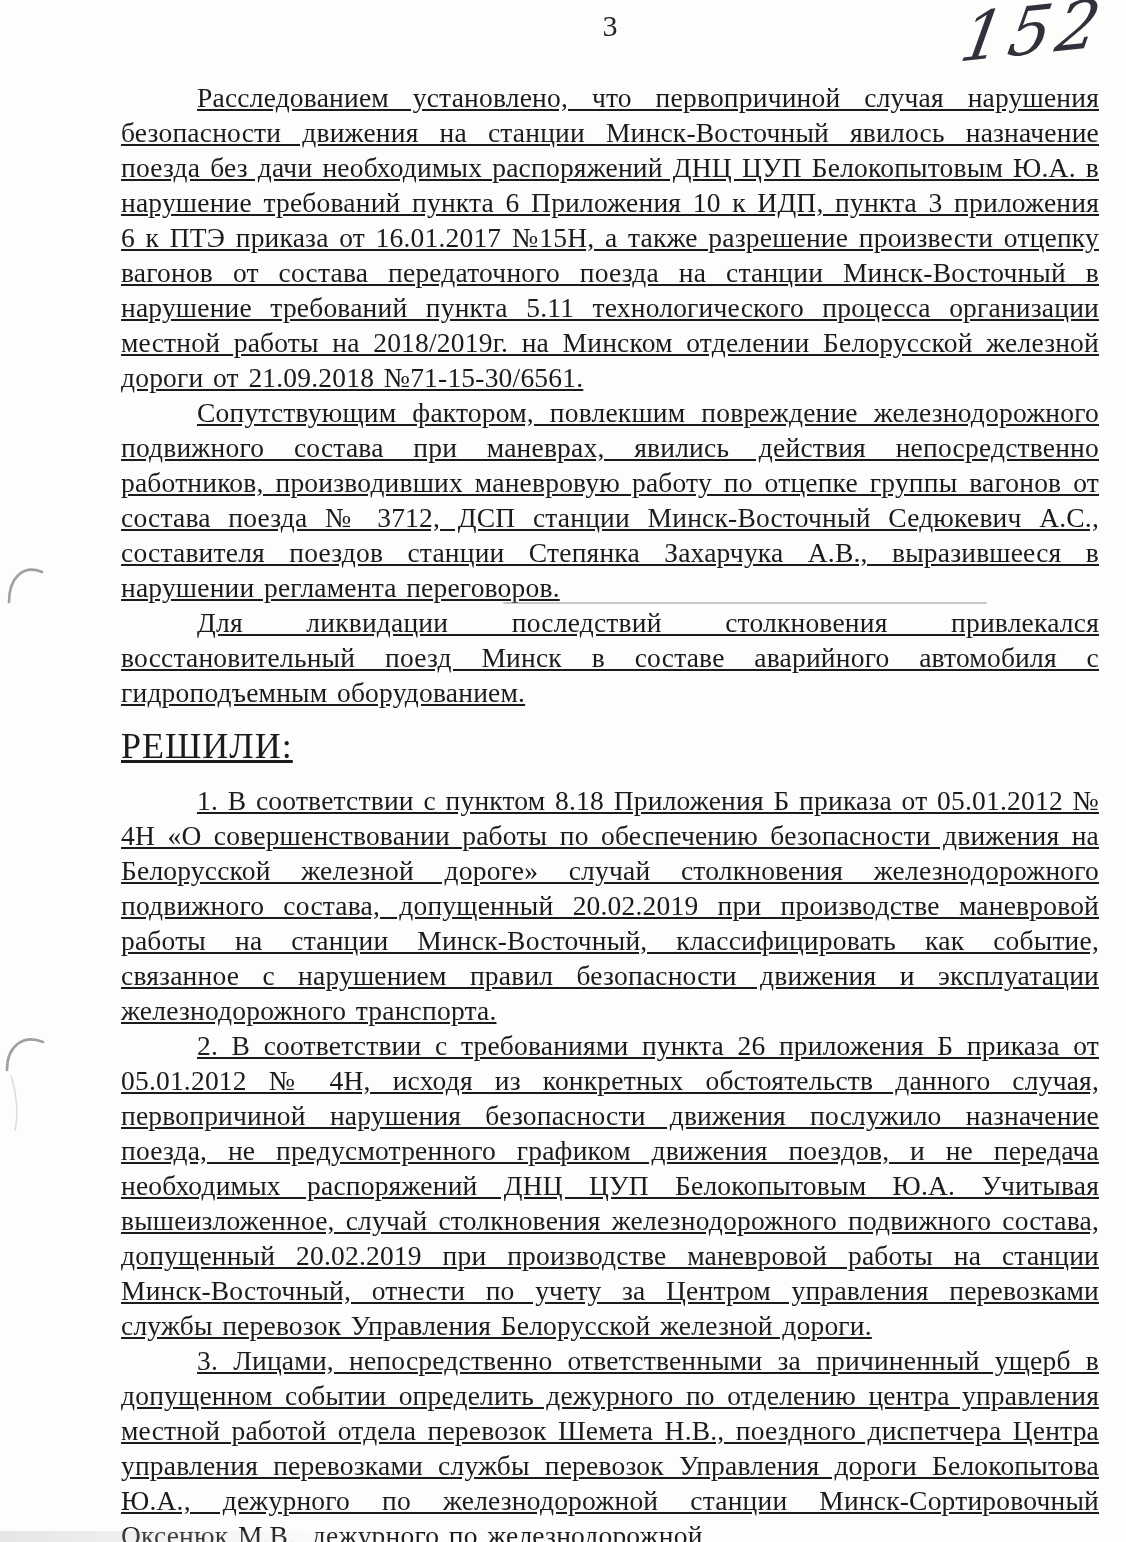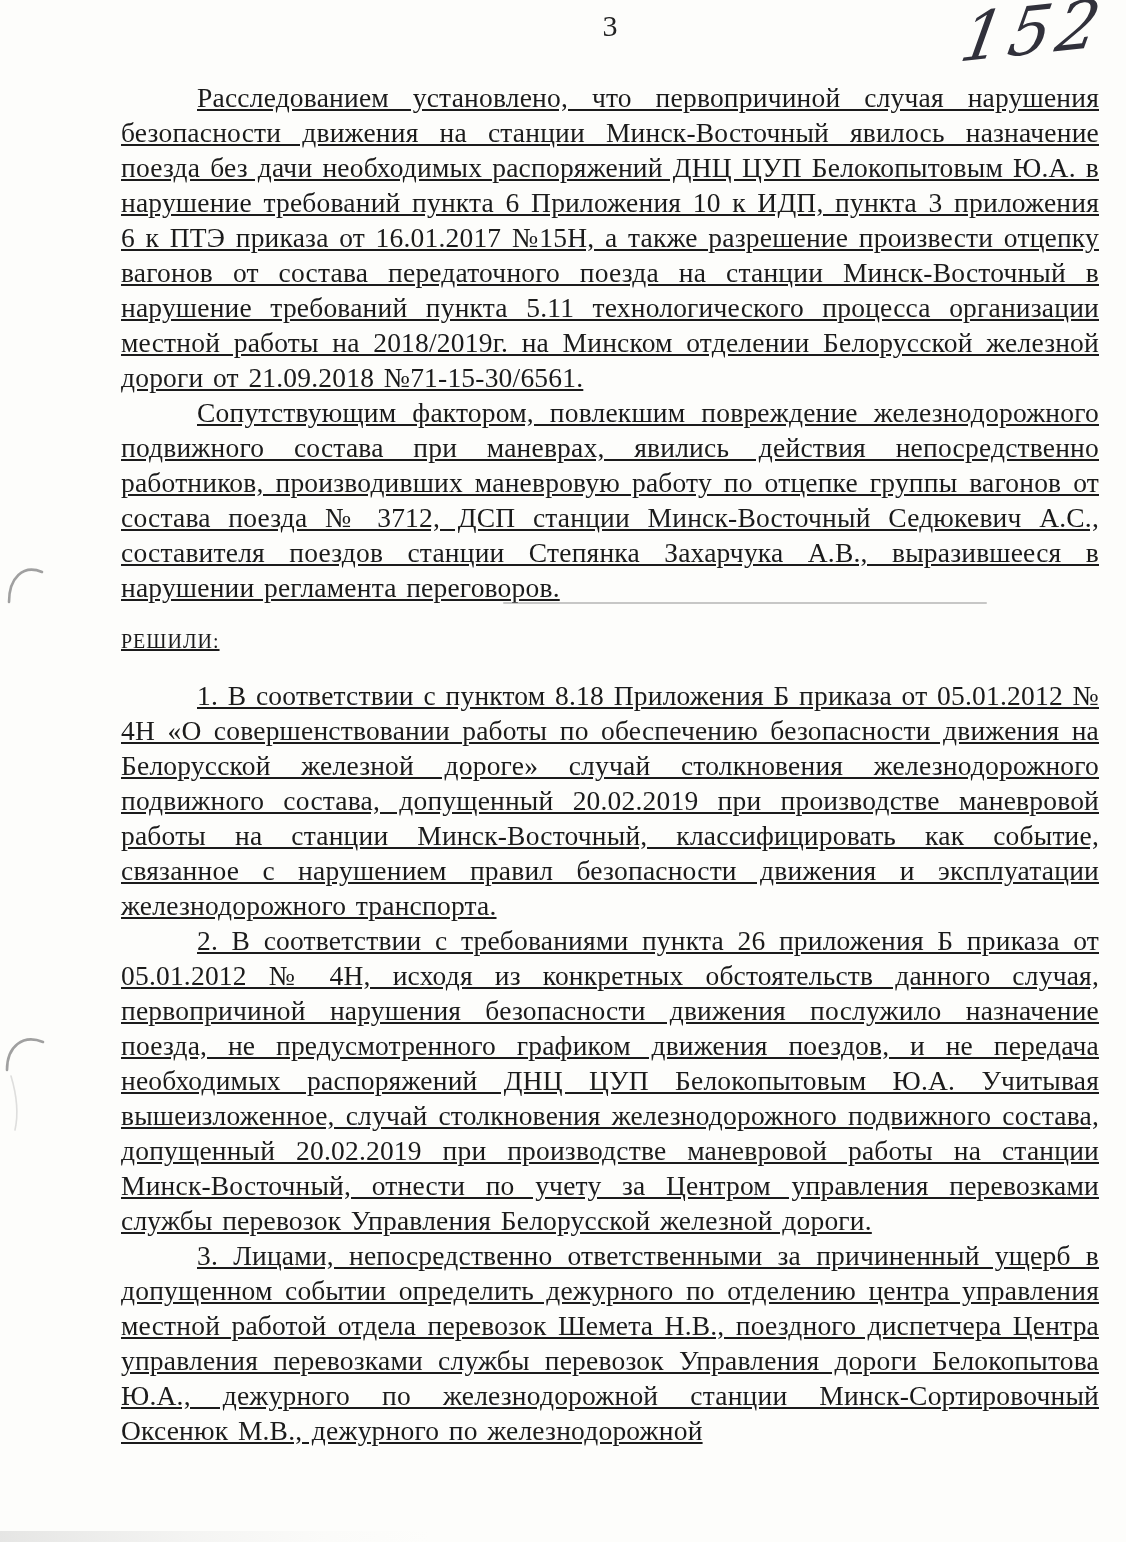--- a/index.html
+++ b/index.html
@@ -56,21 +56,21 @@
     letter-spacing: 0.2px;
   }
   .text-column p {
     margin: 0;
     text-indent: 76px;
     text-decoration: underline;
   }
   .text-column p.heading {
     text-indent: 0;
     margin: 19px 0;
-    font-size: 20px;
+    font-size: 36px;
     letter-spacing: 1px;
     text-align: left;
   }
   
   .pencil-underline {
     position: absolute;
     left: 503px;
     top: 602px;
     width: 484px;
     height: 2px;
@@ -111,20 +111,21 @@
     <path d="M3,46 C3,22 17,8 36,16" fill="none" stroke="#8f8f8f" stroke-width="2.6" stroke-linecap="round" opacity="0.85"></path>
   </svg>
   <svg class="margin-arc arc-2" width="48" height="110" viewBox="0 0 48 110">
     <path d="M4,46 C4,22 20,10 40,18" fill="none" stroke="#8f8f8f" stroke-width="2.6" stroke-linecap="round" opacity="0.85"></path>
     <path d="M8,52 C14,72 16,88 12,106" fill="none" stroke="#b9b9b9" stroke-width="1.6" stroke-linecap="round" opacity="0.45"></path>
   </svg>
 
   <div class="text-column">
     <p>Расследованием установлено, что первопричиной случая нарушения безопасности движения на станции Минск-Восточный явилось назначение поезда без дачи необходимых распоряжений ДНЦ ЦУП Белокопытовым Ю.А. в нарушение требований пункта 6 Приложения 10 к ИДП, пункта 3 приложения 6 к ПТЭ приказа от 16.01.2017 №15Н, а также разрешение произвести отцепку вагонов от состава передаточного поезда на станции Минск-Восточный в нарушение требований пункта 5.11 технологического процесса организации местной работы на 2018/2019г. на Минском отделении Белорусской железной дороги от 21.09.2018 №71-15-30/6561.</p>
     <p>Сопутствующим фактором, повлекшим повреждение железнодорожного подвижного состава при маневрах, явились действия непосредственно работников, производивших маневровую работу по отцепке группы вагонов от состава поезда № 3712, ДСП станции Минск-Восточный Седюкевич А.С., составителя поездов станции Степянка Захарчука А.В., выразившееся в нарушении регламента переговоров.</p>
+    <p>Для ликвидации последствий столкновения привлекался восстановительный поезд Минск в составе аварийного автомобиля с гидроподъемным оборудованием.</p>
     <p class="heading">РЕШИЛИ:</p>
     <p>1. В соответствии с пунктом 8.18 Приложения Б приказа от 05.01.2012 № 4Н «О совершенствовании работы по обеспечению безопасности движения на Белорусской железной дороге» случай столкновения железнодорожного подвижного состава, допущенный 20.02.2019 при производстве маневровой работы на станции Минск-Восточный, классифицировать как событие, связанное с нарушением правил безопасности движения и эксплуатации железнодорожного транспорта.</p>
     <p>2. В соответствии с требованиями пункта 26 приложения Б приказа от 05.01.2012 № 4Н, исходя из конкретных обстоятельств данного случая, первопричиной нарушения безопасности движения послужило назначение поезда, не предусмотренного графиком движения поездов, и не передача необходимых распоряжений ДНЦ ЦУП Белокопытовым Ю.А. Учитывая вышеизложенное, случай столкновения железнодорожного подвижного состава, допущенный 20.02.2019 при производстве маневровой работы на станции Минск-Восточный, отнести по учету за Центром управления перевозками службы перевозок Управления Белорусской железной дороги.</p>
     <p>3. Лицами, непосредственно ответственными за причиненный ущерб в допущенном событии определить дежурного по отделению центра управления местной работой отдела перевозок Шемета Н.В., поездного диспетчера Центра управления перевозками службы перевозок Управления дороги Белокопытова Ю.А., дежурного по железнодорожной станции Минск-Сортировочный Оксенюк М.В., дежурного по железнодорожной</p>
   </div>
 
   <div class="pencil-underline"></div>
 
   <div class="scan-smudge"></div>
 

